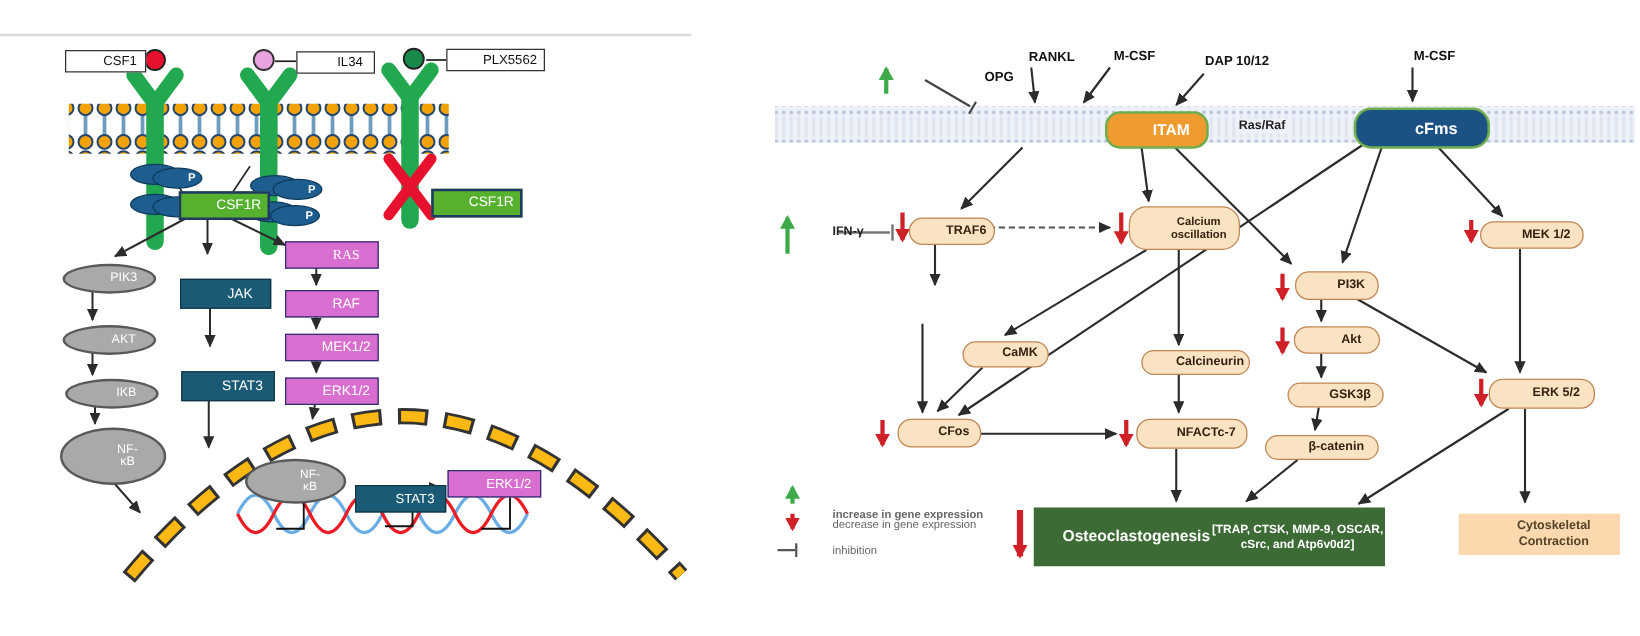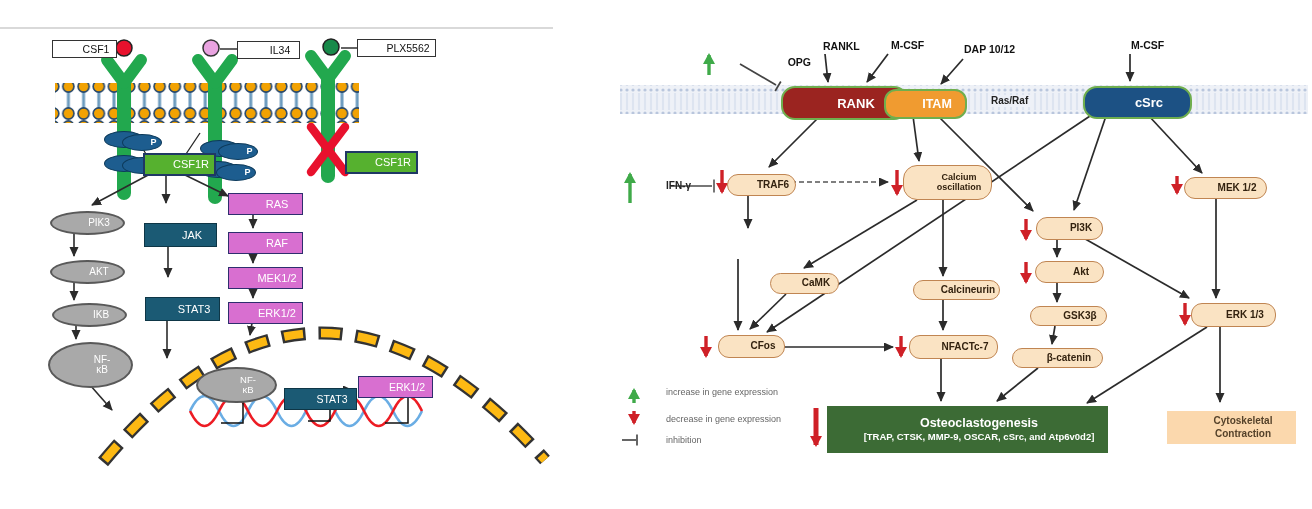--- a/index.html
+++ b/index.html
@@ -18,21 +18,21 @@
   .teal-box{background:#1b5a74;border:1.5px solid #0e3646;color:#fff;font:11px/1 "Liberation Sans",sans-serif;margin-top:16px;}
   .pink-box{background:#d86fd0;border:1.5px solid #2e2e6e;color:#fff;font:11px/1 "Liberation Sans",sans-serif;}
   .caption{font:15px/1.1 "Liberation Sans",sans-serif;color:#111;text-align:center;}
   
   .mem-node{border-radius:14px;color:#fff;font-weight:bold;border:2px solid #6fae4e;
             font-family:"Liberation Sans",sans-serif;}
   .tan{background:#fae3c3;border:1.5px solid #c08552;border-radius:11px;color:#33220f;
        font:bold 10px/1.05 "Liberation Sans",sans-serif;}
   .cyan-box{background:#fff;border:1.6px solid #8ed4d4;color:#222;white-space:nowrap;
             font:bold 9.5px/1 "Liberation Sans",sans-serif;}
-  .osteo{background:#3c6b35;color:#fff;flex-direction:column;}
+  .osteo{background:#3c6b35;color:#fff;}
   .osteo .t1{font:bold 12.5px/1.2 "Liberation Sans",sans-serif;}
   .osteo .t2{font:bold 9.5px/1.2 "Liberation Sans",sans-serif;}
   .peach{background:#fbd8ad;color:#55422a;font:bold 10px/1.25 "Liberation Sans",sans-serif;}
   .toplbl{font:bold 10.5px/1 "Liberation Sans",sans-serif;color:#111;}
   .smlbl{font:bold 10px/1 "Liberation Sans",sans-serif;color:#222;}
   .legtxt{font:9px/1 "Liberation Sans",sans-serif;color:#666;}
 </style>
 </head>
 <body>
 
@@ -255,21 +255,21 @@
       <span style="width:26px;text-align:center;">NF-κB</span>
     </div>
 
 <div class="abs ctr teal-box" style="left:144px;top:207px;width:48px;height:22px;">
       <span>JAK</span>
     </div>
 <div class="abs ctr teal-box" style="left:145px;top:281px;width:50px;height:22px;">
       <span>STAT3</span>
     </div>
 
-<div class="abs ctr pink-box" style="left:228px;top:193px;width:50px;height:20px;">
+<div class="abs ctr pink-box" style="left:228px;top:193px;width:50px;height:20px;font-family:Liberation Serif, serif;">
       <span>RAS</span>
     </div>
 <div class="abs ctr pink-box" style="left:228px;top:232px;width:50px;height:20px;">
       <span>RAF</span>
     </div>
 <div class="abs ctr pink-box" style="left:228px;top:267px;width:50px;height:20px;">
       <span>MEK1/2</span>
     </div>
 <div class="abs ctr pink-box" style="left:228px;top:302px;width:50px;height:20px;">
       <span>ERK1/2</span>
@@ -287,28 +287,25 @@
 
 
 <div class="abs toplbl" style="left:800px;top:41px;width:48px;"><span>RANKL</span></div>
 <div class="abs toplbl" style="left:868px;top:40px;width:44px;"><span>M-CSF</span></div>
 <div class="abs toplbl" style="left:941px;top:44px;width:68px;"><span>DAP 10/12</span></div>
 <div class="abs toplbl" style="left:1108px;top:40px;width:44px;"><span>M-CSF</span></div>
 <div class="abs toplbl" style="left:758px;top:57px;width:30px;text-align:right;"><span>OPG</span></div>
 <div class="abs smlbl" style="left:643px;top:181px;"><span>IFN-γ</span></div>
 <div class="abs smlbl" style="left:988px;top:95px;background:rgba(238,241,247,0.92);padding:1px 3px;"><span>Ras/Raf</span></div>
 
-<div class="abs ctr mem-node" style="left:781px;top:86px;width:100px;height:30px;background:#9b2420;font-size:13px;">
-      <span>RANK</span>
-    </div>
 <div class="abs ctr mem-node" style="left:884px;top:89px;width:56px;height:26px;background:#f09b30;font-size:12.5px;border-radius:12px;">
       <span>ITAM</span>
     </div>
 <div class="abs ctr mem-node" style="left:1083px;top:86px;width:82px;height:29px;background:#1c5184;font-size:13px;">
-      <span>cSrc</span>
+      <span>cFms</span>
     </div>
 
 <div class="abs ctr tan" style="left:727px;top:174px;width:44px;height:20px;">
       <span>TRAF6</span>
     </div>
 <div class="abs ctr tan" style="left:903px;top:165px;width:64px;height:33px;font-size:9px;border-radius:14px;">
       <span>Calcium oscillation</span>
     </div>
 <div class="abs ctr tan" style="left:770px;top:273px;width:44px;height:19px;">
       <span>CaMK</span>
@@ -331,28 +328,28 @@
 <div class="abs ctr tan" style="left:1030px;top:306px;width:52px;height:18px;">
       <span>GSK3β</span>
     </div>
 <div class="abs ctr tan" style="left:1012px;top:348px;width:66px;height:18px;">
       <span>β-catenin</span>
     </div>
 <div class="abs ctr tan" style="left:1184px;top:177px;width:58px;height:20px;">
       <span>MEK 1/2</span>
     </div>
 <div class="abs ctr tan" style="left:1191px;top:303px;width:60px;height:22px;">
-      <span>ERK 1/3</span>
+      <span>ERK 5/2</span>
     </div>
 
 <div class="abs ctr osteo" style="left:827px;top:406px;width:258px;height:47px;">
   <div class="t1">Osteoclastogenesis</div>
   <div class="t2">[TRAP, CTSK, MMP-9, OSCAR, cSrc, and Atp6v0d2]</div>
 </div>
 <div class="abs ctr peach" style="left:1167px;top:411px;width:106px;height:33px;">
       <span style="width:80px;">Cytoskeletal Contraction</span>
     </div>
 
-<div class="abs legtxt" style="left:643px;top:388px;"><span>increase in gene expression</span></div>
+<div class="abs legtxt" style="left:643px;top:407px;font-weight:bold;"><span>increase in gene expression</span></div>
 <div class="abs legtxt" style="left:643px;top:415px;"><span>decrease in gene expression</span></div>
 <div class="abs legtxt" style="left:643px;top:436px;"><span>inhibition</span></div>
 
 </div>
 
 </body></html>

